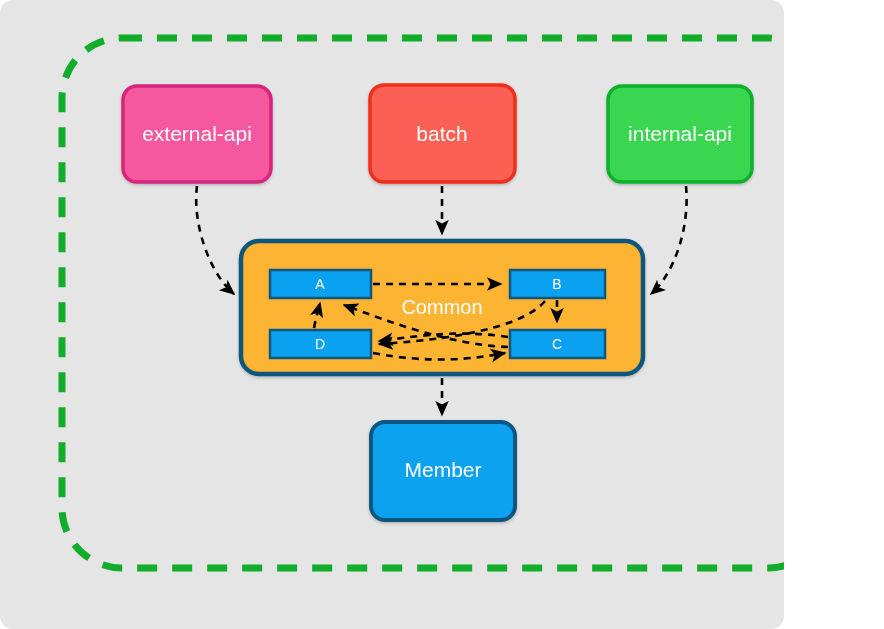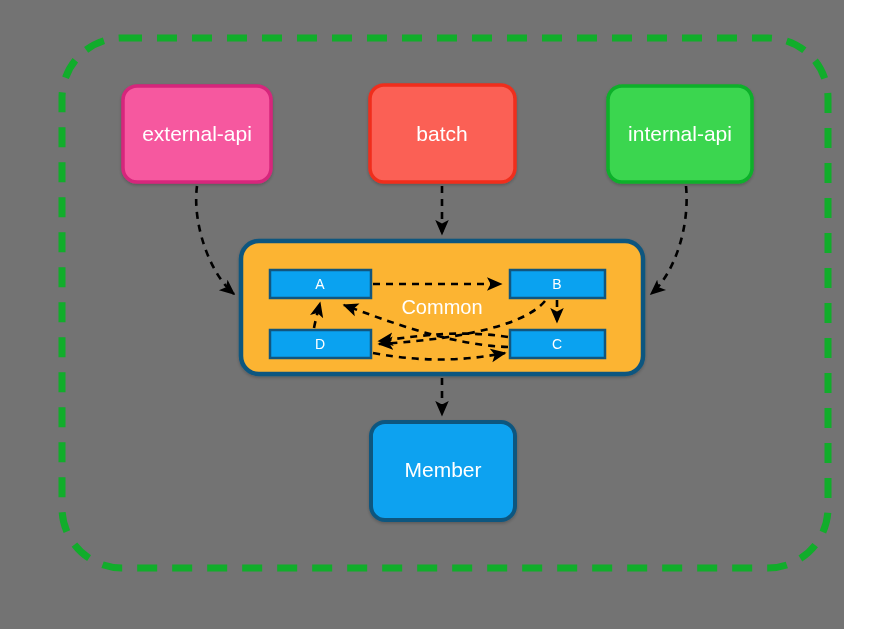--- a/index.html
+++ b/index.html
@@ -5,24 +5,25 @@
   html, body {
     margin: 0;
     padding: 0;
     background: #ffffff;
   }
   body {
     font-family: "Liberation Sans", sans-serif;
   }
   #canvas {
     position: relative;
-    width: 844px;
+    width: 784px;
     height: 629px;
-    background: #737373;
+    background: #e5e5e5;
     overflow: hidden;
+    border-radius: 13px;
   }
   svg.layer {
     position: absolute;
     left: 0;
     top: 0;
     width: 884px;
     height: 629px;
   }
   .node-label {
     font-family: "Liberation Sans", sans-serif;

